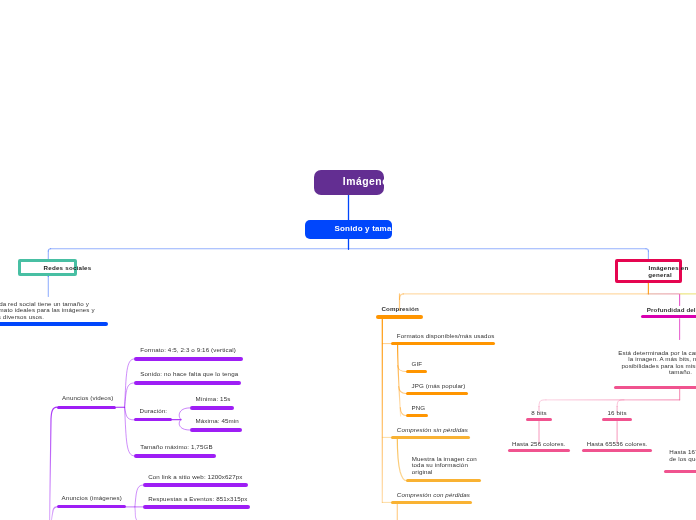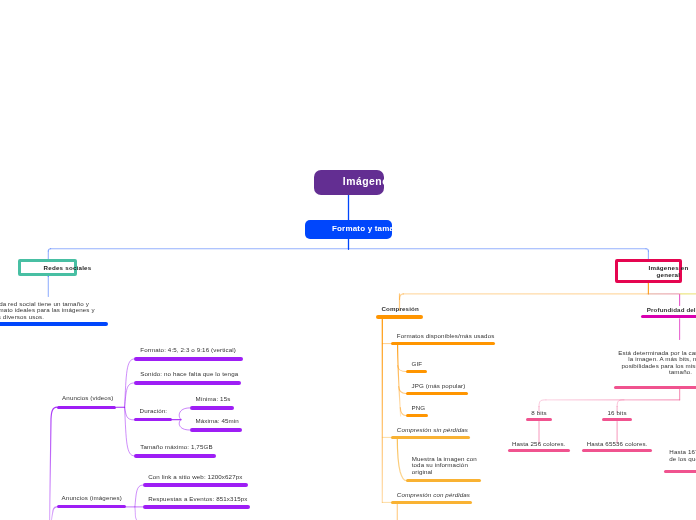--- a/index.html
+++ b/index.html
@@ -3,21 +3,21 @@
 <meta charset="utf-8">
 <title>Mapa mental — Imágenes</title>
 <style>
   html,body{margin:0;padding:0;background:#ffffff;}
   body{width:696px;height:520px;overflow:hidden;
        font-family:"Liberation Sans",sans-serif;}
   #stage{position:relative;width:696px;height:520px;background:#ffffff;overflow:hidden;}
   svg#links{position:absolute;left:0;top:0;width:696px;height:520px;}
 
   .boxnode{position:absolute;box-sizing:border-box;display:flex;
-           align-items:center;justify-content:center;text-align:center;
+           align-items:center;justify-content:center;text-align:left;
            white-space:pre;line-height:1.2;padding-left:40px;}
   .rootbox{background:#632e92;color:#ffffff;border-radius:7px;
            font-weight:bold;font-size:10.4px;letter-spacing:.5px;text-indent:.5px;}
   .lvl1box{background:#0046fc;color:#ffffff;border-radius:5px;
            font-weight:bold;font-size:8px;letter-spacing:.18px;text-indent:.18px;}
   .outlinebox{background:#ffffff;color:#1f1f1f;font-weight:bold;
               font-size:6.2px;border-radius:2px;letter-spacing:.22px;line-height:7px;text-indent:.22px;}
 
   .barnode{position:absolute;left:0;top:0;}
   .barnode .txt{position:absolute;color:#333333;white-space:pre;letter-spacing:.12px;}
@@ -214,17 +214,17 @@
     <div class="barnode">
       <div class="txt" style="left: 617.2px; top: 439.6px; font-size: 6.2px; line-height: 7.3px; text-align: center; transform: translateX(-50%);">Hasta 65536 colores.</div>
       <div class="bar" style="left: 582.3px; top: 448.8px; width: 69.8px; height: 3.4px; background: rgb(240, 83, 143);"></div>
     </div>
     <div class="barnode">
       <div class="txt" style="left: 669.3px; top: 447.6px; font-size: 6.2px; line-height: 7.3px; text-align: left;">Hasta 16777216 colores, más
 de los que el ojo ve.</div>
       <div class="bar" style="left: 664px; top: 470px; width: 60px; height: 3.4px; background: rgb(240, 83, 143);"></div>
     </div>
     <div class="boxnode rootbox" style="left: 313.5px; top: 169.5px; width: 70px; height: 25px;">Imágenes</div>
-    <div class="boxnode lvl1box" style="left: 304.5px; top: 220px; width: 87px; height: 18.5px;">Formato y tamaño</div>
+    <div class="boxnode lvl1box" style="left: 304.5px; top: 220px; width: 87px; height: 18.5px;">Sonido y tamaño</div>
     <div class="boxnode outlinebox" style="left: 17.9px; top: 258.8px; width: 59px; height: 17px; border: 3px solid rgb(72, 191, 163);">Redes sociales</div>
     <div class="boxnode outlinebox" style="left: 614.8px; top: 259.1px; width: 67.2px; height: 24px; border: 3.6px solid rgb(229, 5, 80);">Imágenes en
 general</div>
   </div>
 
 </body></html>

